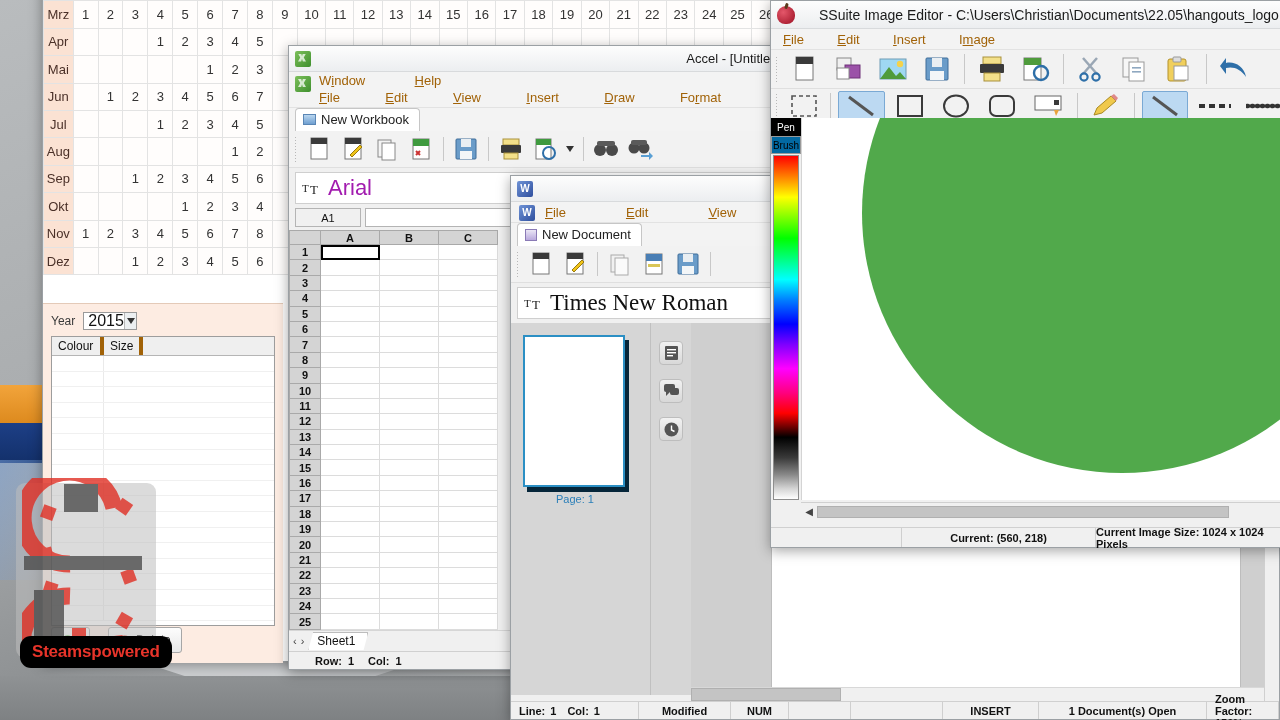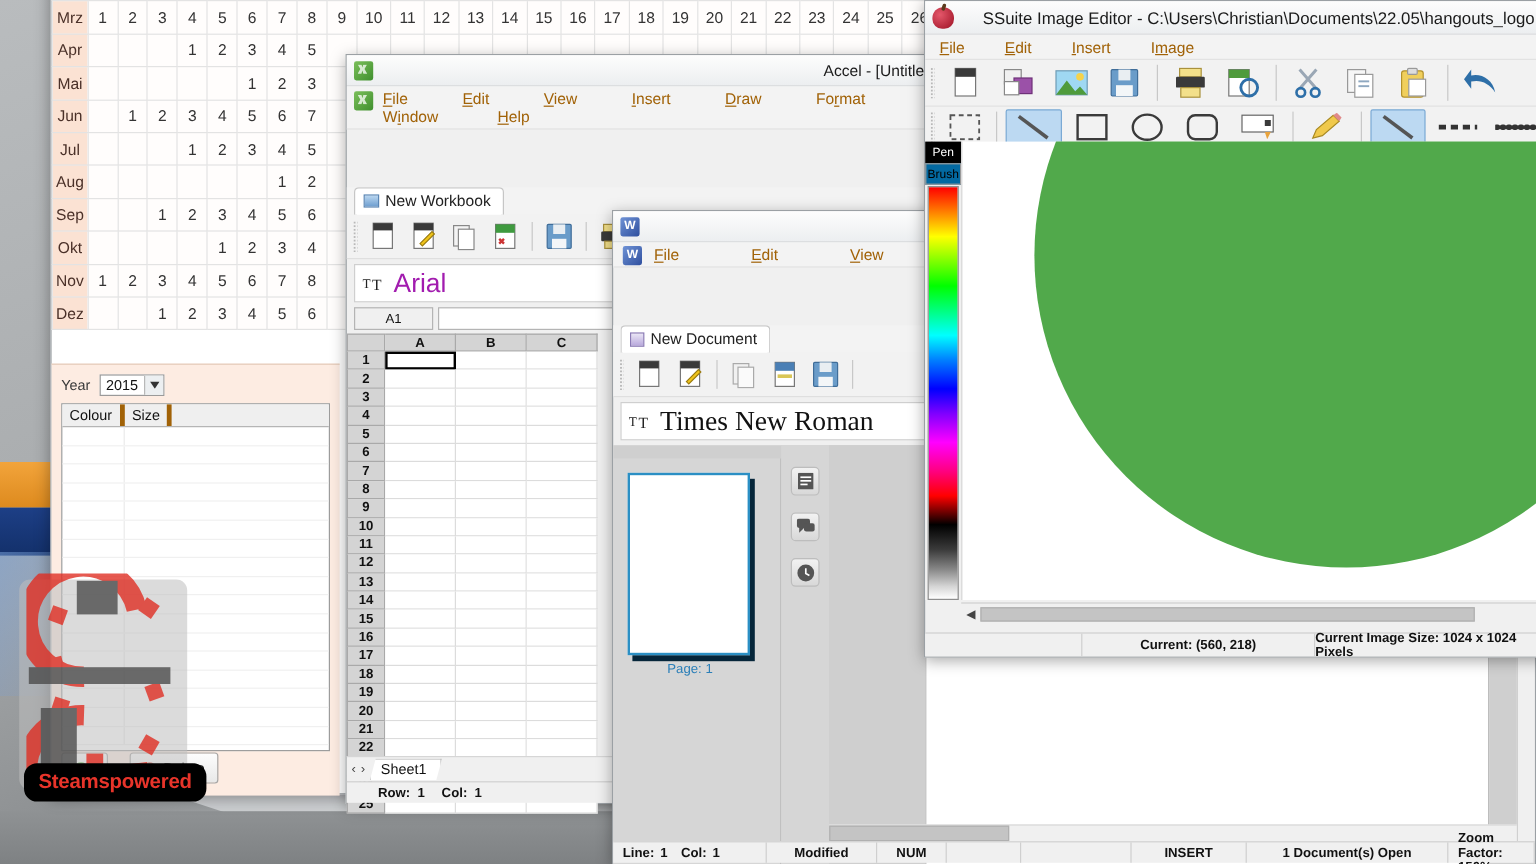--- a/index.html
+++ b/index.html
@@ -87,21 +87,21 @@
     position: relative;
   }
   .tbtn.sel { background:#bcd9f2; border-color:#7aa9d4; }
   .tsep { width:1px; height:24px; background:#c8c8c8; margin:0 3px; }
   .grip {
     width: 4px; height: 26px;
     background-image: radial-gradient(#b8b8b8 40%, transparent 41%);
     background-size: 3px 3px;
     margin-right: 2px;
   }
-  .tab-strip { background:#f3f3f3; padding-left:6px;margin-top:48px; }
+  .tab-strip { background:#f3f3f3; padding-left:6px; }
   .tab {
     display:inline-flex; align-items:center; gap:5px;
     background:#fff;
     border:1px solid #c6c6c6; border-bottom:none;
     border-radius: 4px 4px 0 0;
     padding: 3px 10px 4px 7px;
     font-size: 13px; color:#222;
   }
   .fontbar {
     background:#fff;
@@ -136,21 +136,21 @@
     width: 240px; height: 360px;
     background:#fdece2;
     border-top:1px solid #e4cab8;
   }
   .yearrow { display:flex; align-items:center; gap:8px; padding:8px 10px 6px 8px; }
   .yearrow label { font-size:12px; color:#3a3a3a; }
   .combo {
     display:flex; align-items:center;
     background:#fff; border:1px solid #9a9a9a;
     height: 18px; width: 54px;
-    font-size:12px; padding-left:4px; color:#111;
+    font-size:16px; padding-left:4px; color:#111;
   }
   .combo .arrow {
     margin-left:auto; width:16px; height:16px;
     background:#eceff1; border-left:1px solid #b8b8b8;
     display:flex; align-items:center; justify-content:center;
   }
   #cdtable {
     margin: 0 8px; background:#fff;
     border:1px solid #9d9d9d; width:224px; height:290px;
     font-size:12px;
@@ -234,21 +234,20 @@
   }
   .wicon::after{
     content:"W";position:absolute;inset:0;color:#fff;font-size:10px;
     font-weight:bold;display:flex;align-items:center;justify-content:center;
   }
   #writer .menubar a { margin-right: 56px; }
   #writer-body { display:flex; height: 372px; background:#cfcfcf; }
   #thumbpane {
     width: 140px; background:#d6d6d6; padding:12px 0 0 12px;
     border-right: 1px solid #c0c0c0;
-    margin-top: 11px;
   }
   #thumb {
     width:102px;height:152px;background:#fff;
     border:2px solid #2b8fc4;
     box-shadow: 4px 5px 0 #06263a;
   }
   #thumb-label { text-align:center; width:104px; margin-top:6px; color:#2b7fb8; font-size:11px; }
   #sideicons { width:40px; background:#d6d6d6; padding-top:18px; display:flex; flex-direction:column; gap:14px; align-items:center; }
   .sideicon {
     width:24px;height:24px;border-radius:4px;
@@ -798,31 +797,31 @@
 
 <div class="win" id="accel">
   <div class="titlebar">
     <span class="xlicon"></span>
     <span style="margin-left:auto">Accel - [Untitled]</span>
   </div>
 
   <div class="menubar" style="display:flex;align-items:flex-start;gap:0">
     <span class="xlicon" style="margin:2px 6px 0 2px"></span>
     <div style="flex:1">
+      <div style="margin-top:-2px">
+        <a href="#" style="margin-right:42px">W<u>i</u>ndow</a>
+        <a href="#"><u>H</u>elp</a>
+      </div>
       <div>
         <a href="#"><u>F</u>ile</a>
         <a href="#"><u>E</u>dit</a>
         <a href="#"><u>V</u>iew</a>
         <a href="#"><u>I</u>nsert</a>
         <a href="#"><u>D</u>raw</a>
         <a href="#">Fo<u>r</u>mat</a>
-      </div>
-      <div style="margin-top:-2px">
-        <a href="#" style="margin-right:42px">W<u>i</u>ndow</a>
-        <a href="#"><u>H</u>elp</a>
       </div>
     </div>
   </div>
 
   <div class="tab-strip">
     <div class="tab">
       <span style="width:13px;height:11px;background:linear-gradient(180deg,#b9d6f0,#6f9fd0);border:1px solid #5a86b5"></span>
       <span>New Workbook</span>
     </div>
   </div>

